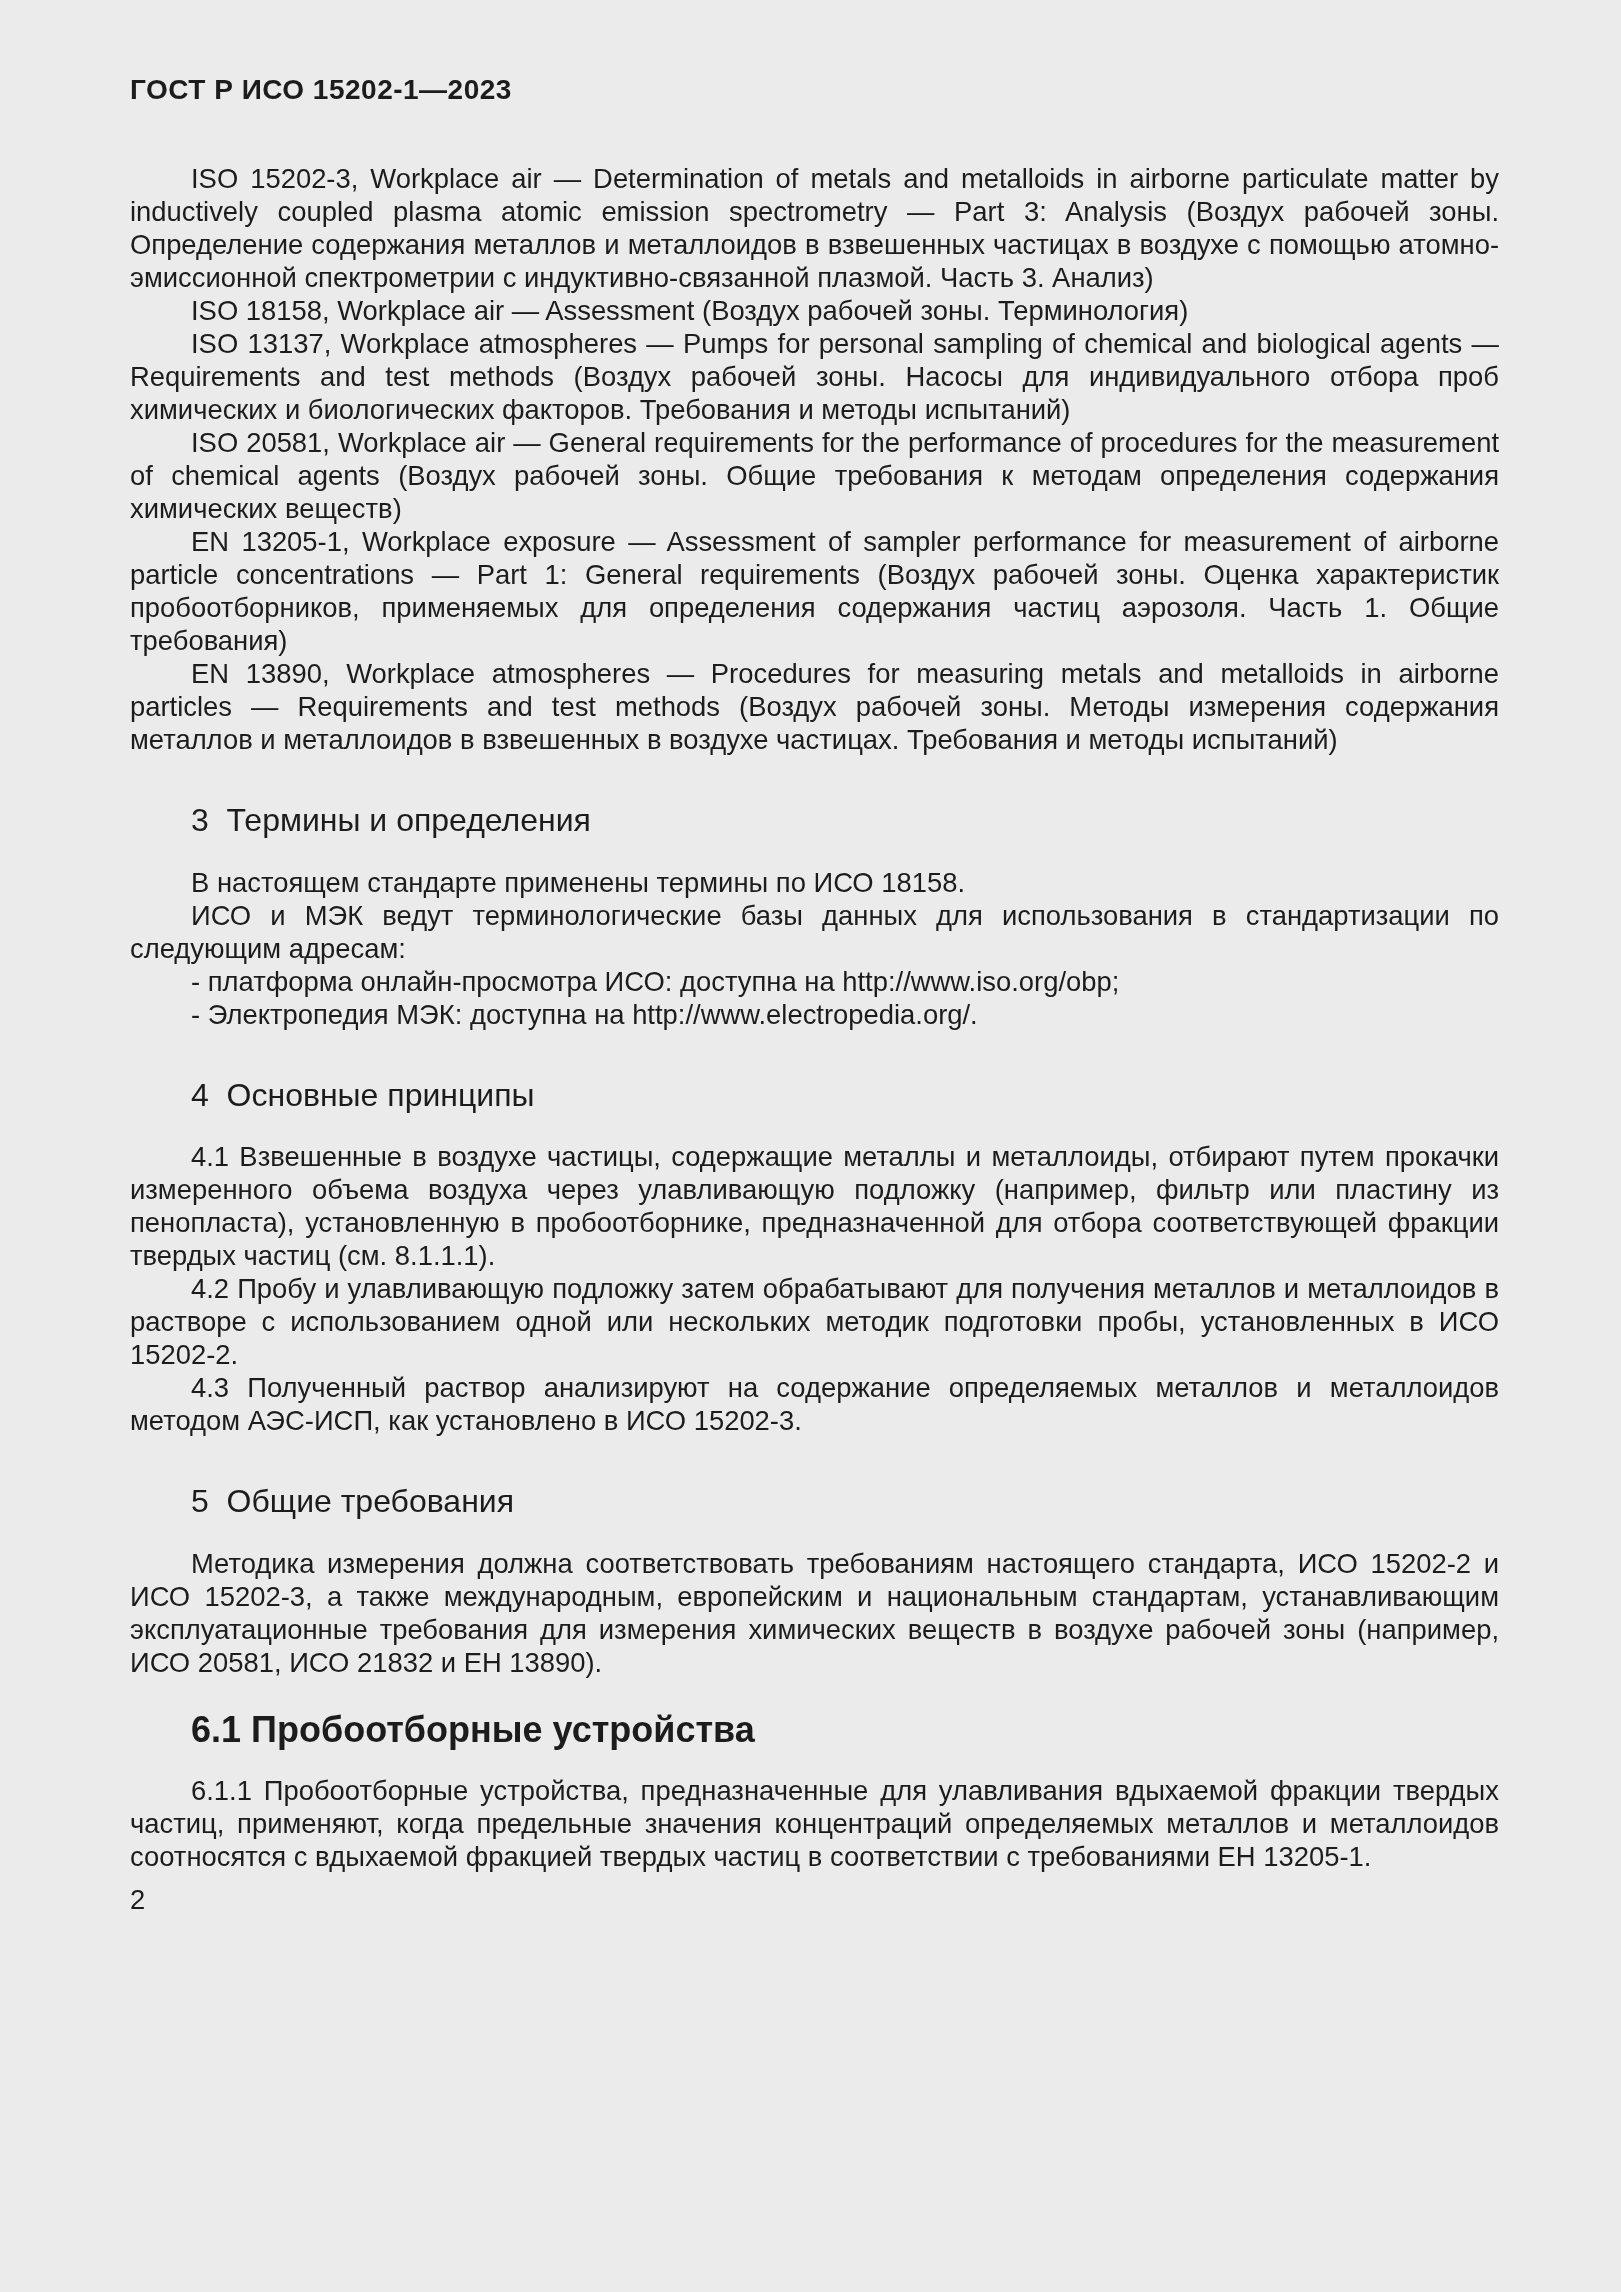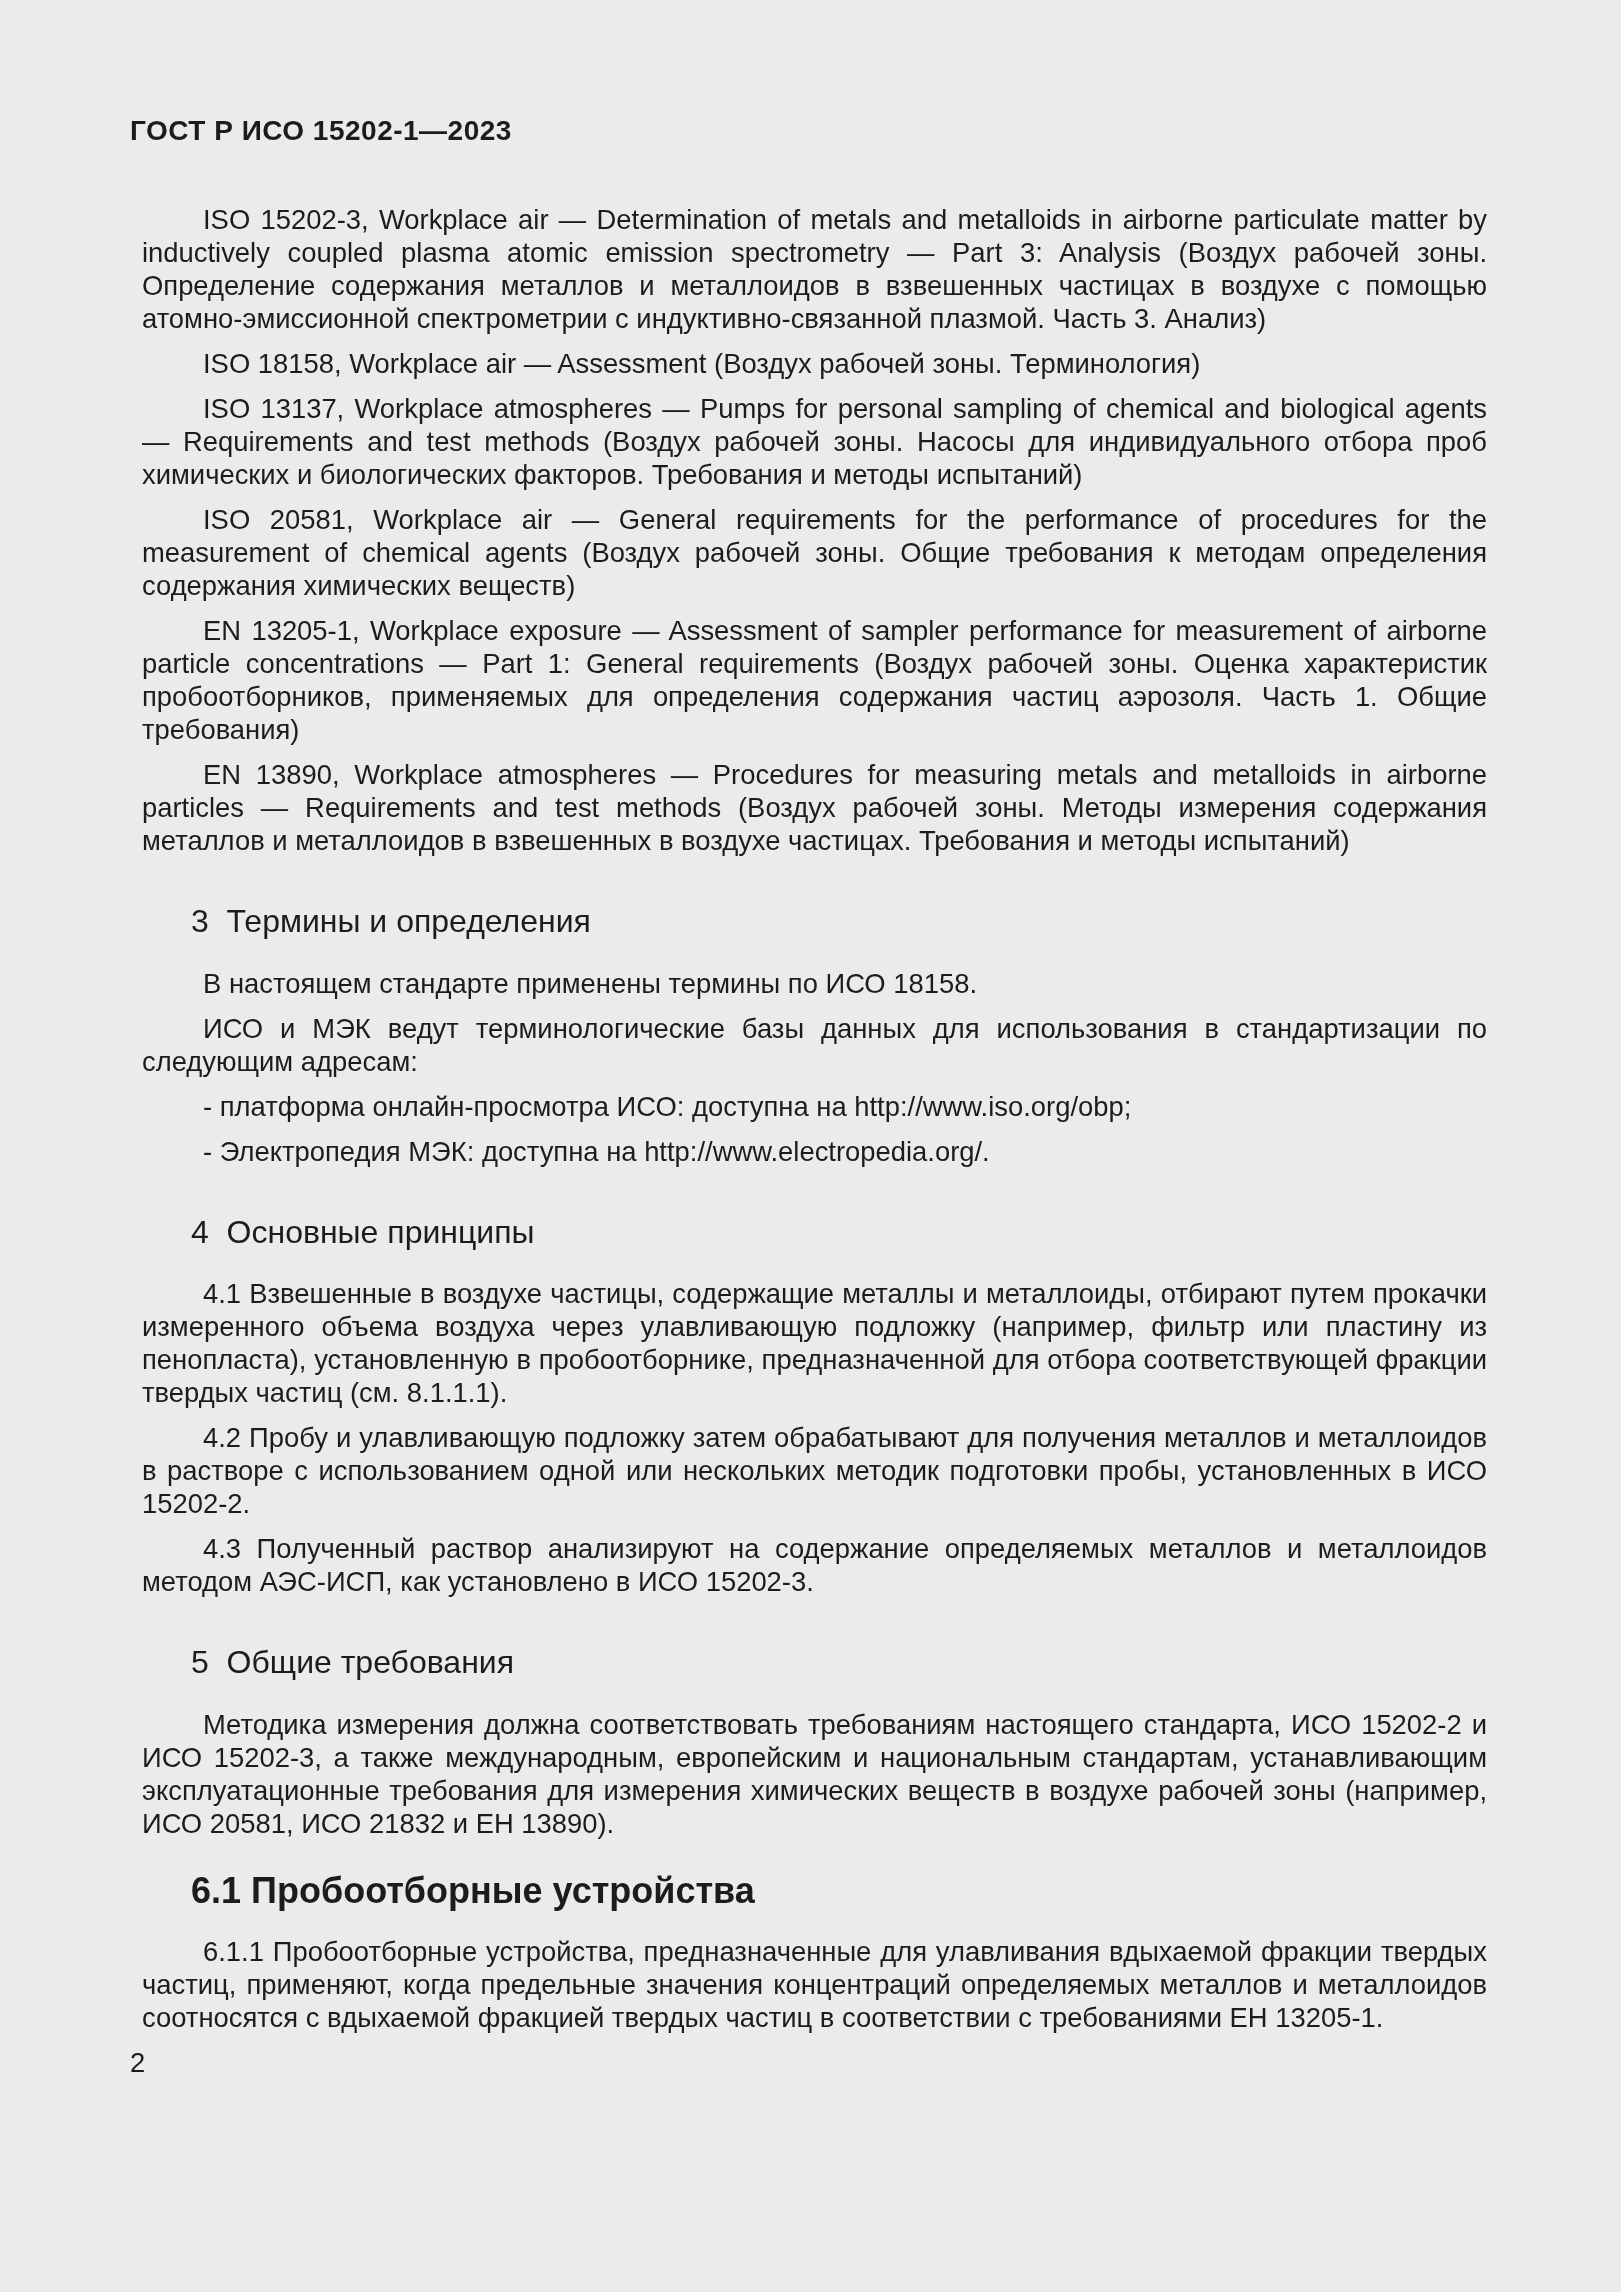--- a/index.html
+++ b/index.html
@@ -12,32 +12,32 @@
     background: #ebebeb;
     font-family: "Liberation Sans", sans-serif;
     color: #1c1c1c;
     -webkit-font-smoothing: antialiased;
   }
   .page {
     position: relative;
     box-sizing: border-box;
     width: 1621px;
     height: 2293px;
-    padding: 113px 122px 0 130px;
+    padding: 72px 122px 0 130px;
     overflow: hidden;
   }
   .doc-header {
     font-size: 28px;
     font-weight: bold;
     line-height: 35px;
     margin: 0 0 55px 0;
     letter-spacing: 0.5px;
   }
   p.body {
-    margin: 12px;
+    margin: 0;
     font-size: 27.4px;
     line-height: 33px;
     text-align: justify;
     text-indent: 61px;
   }
   h2.section {
     font-size: 32px;
     font-weight: normal;
     line-height: 39px;
     margin: 45px 0 25.5px 0;

